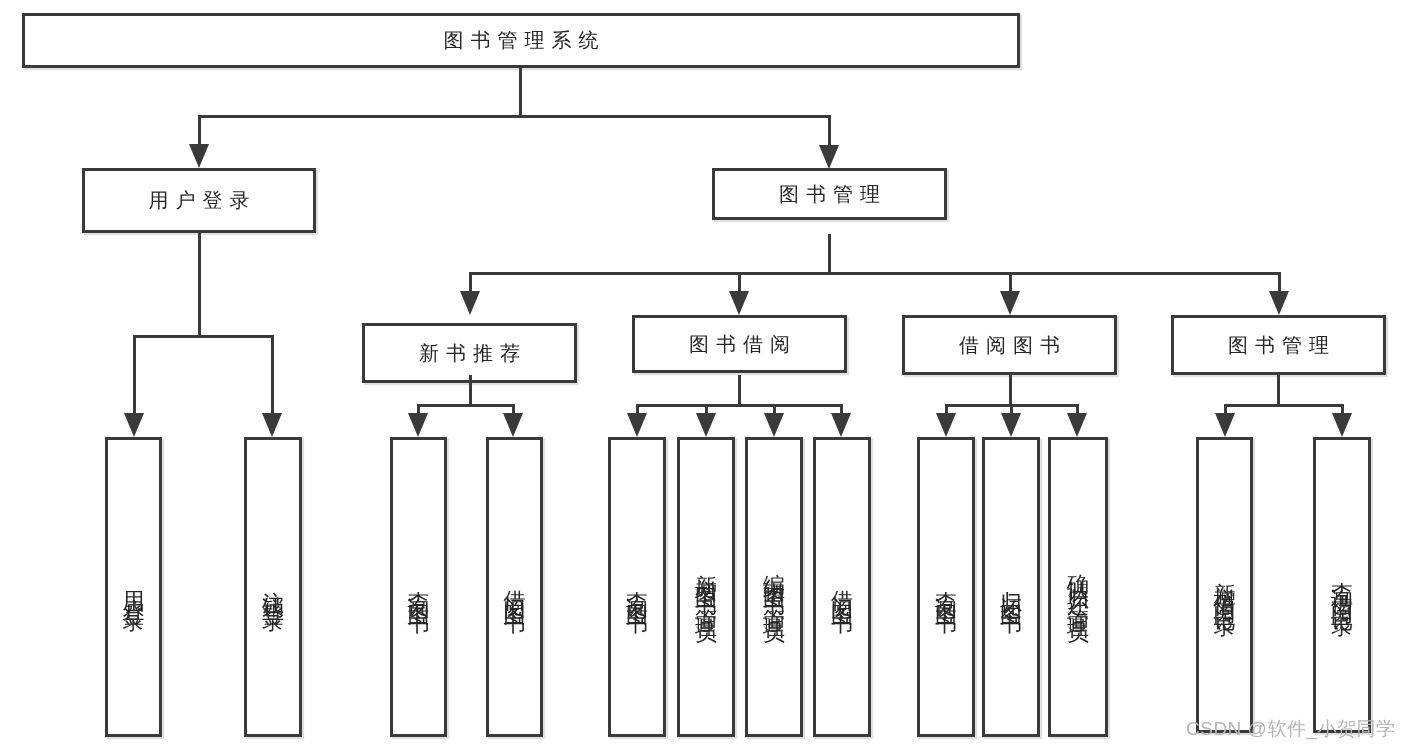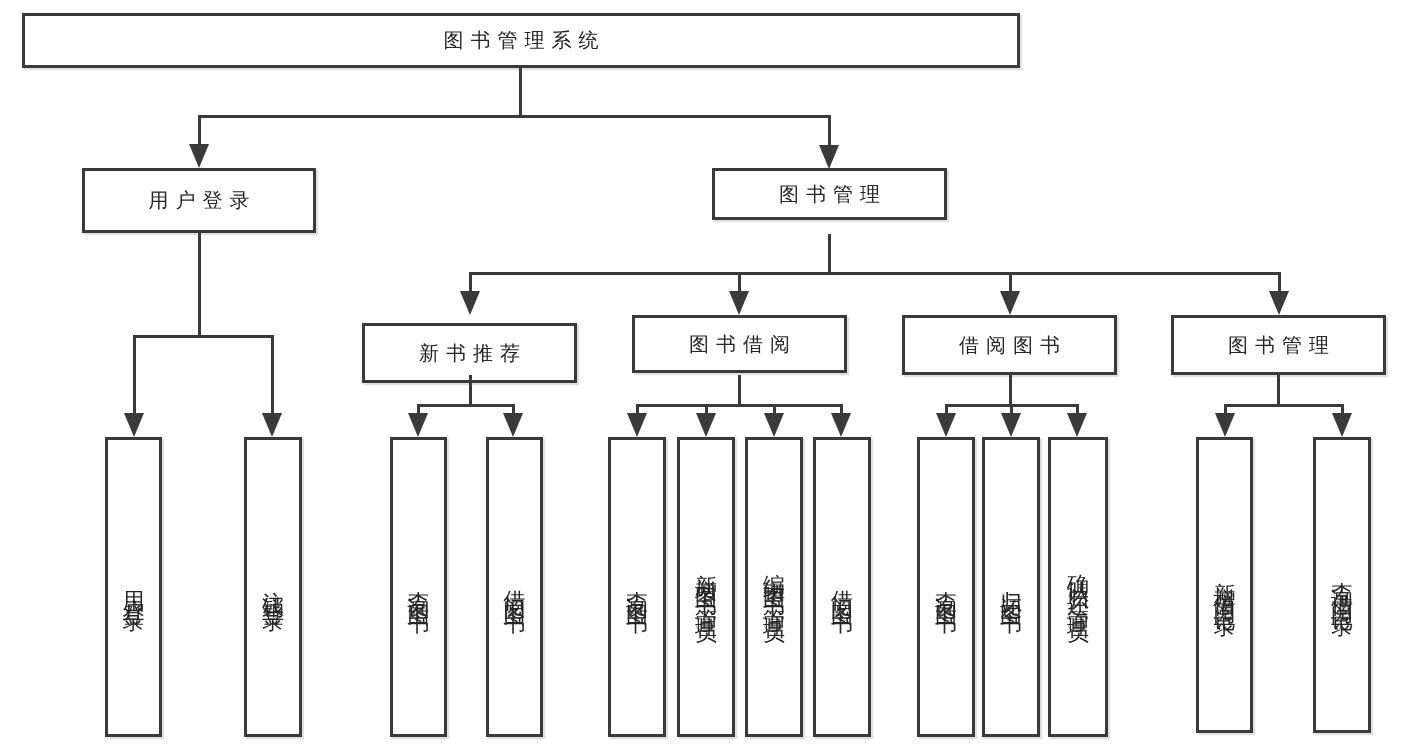--- a/index.html
+++ b/index.html
@@ -154,14 +154,15 @@
     <span class="vtext">确认归还（管理员）</span>
   </div>
 
   <div class="box" style="left:1196px;top:437px;width:57px;height:296px;">
     <span class="vtext">新增借阅记录</span>
   </div>
   <div class="box" style="left:1313px;top:437px;width:58px;height:296px;">
     <span class="vtext">查询借阅记录</span>
   </div>
 
+  <div class="watermark">CSDN @软件_小贺同学</div>
 
 </div>
 
 </body></html>

